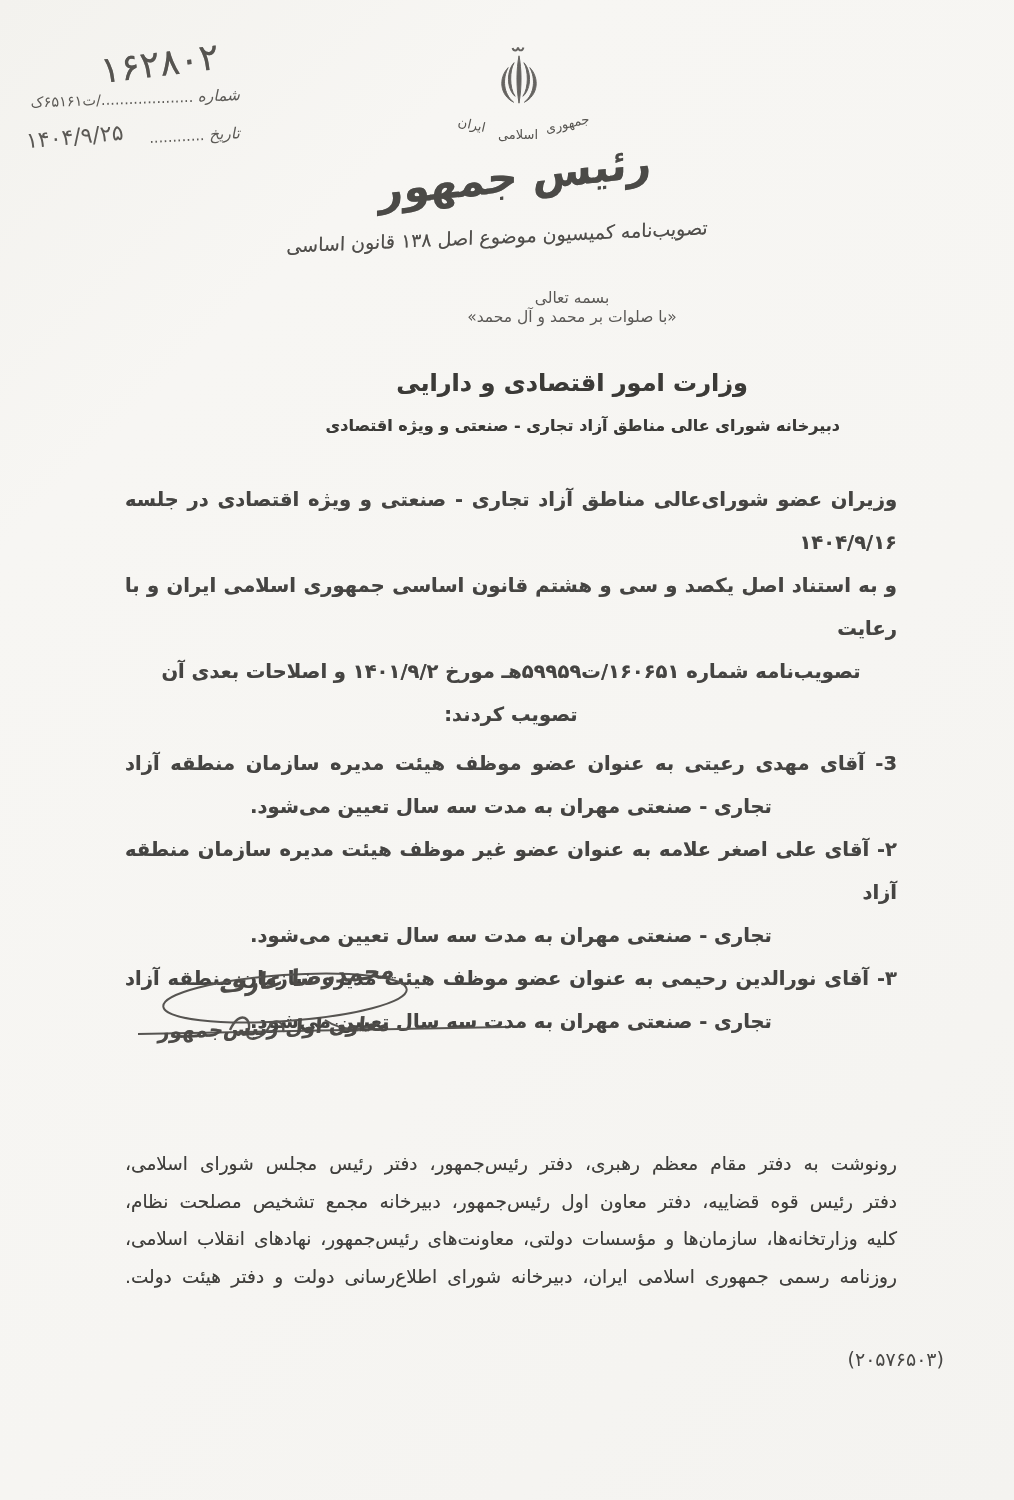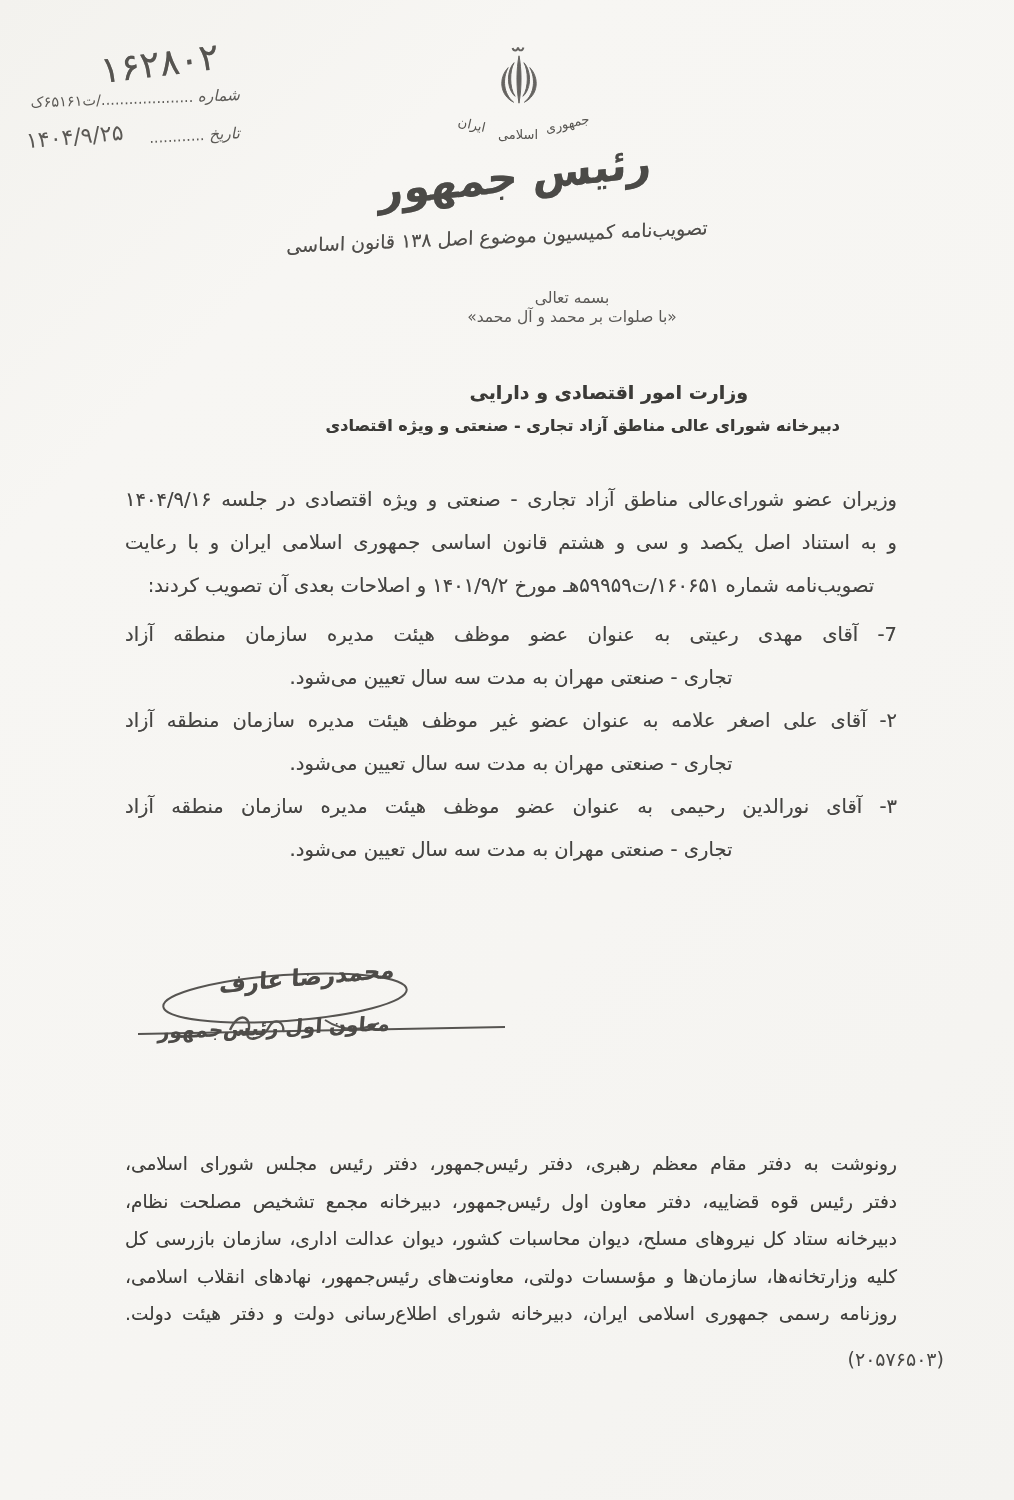--- a/index.html
+++ b/index.html
@@ -29,25 +29,25 @@
   .arc-m{top:127px;left:498px;}
   .arc-l{top:117px;left:458px;transform:rotate(13deg);}
   .president{top:148px;left:437px;width:215px;text-align:center;font-size:43px;font-weight:bold;
     color:#4b4a47;transform:rotate(-6deg) skewX(-6deg);white-space:nowrap;}
   .doc-type{top:224px;left:356px;width:352px;text-align:center;font-size:19px;color:#504e4b;
     transform:rotate(-2.5deg) skewX(-4deg);white-space:nowrap;}
   .bismillah{top:289px;left:422px;width:300px;text-align:center;font-size:15.5px;color:#5a5855;}
   .salawat{top:308px;left:422px;width:300px;text-align:center;font-size:15.5px;color:#5a5855;}
 
   
-  .recipient1{top:381px;right:266px;font-size:19px;font-weight:bold;color:#3b3a37;white-space:nowrap;}
+  .recipient1{top:369px;right:266px;font-size:24px;font-weight:bold;color:#3b3a37;white-space:nowrap;}
   .recipient2{top:416px;right:174px;font-size:16px;font-weight:bold;color:#3b3a37;white-space:nowrap;}
 
   
-  .body-block{top:478px;left:125px;right:117px;}
+  .body-block{top:478px;left:125px;right:117px;font-weight:bold;}
   .bline{line-height:43px;font-size:19.5px;color:#454442;}
   .just{text-align:justify;text-align-last:justify;text-justify:inter-word;}
   .rline{text-align:center;}
   .gap-top{margin-top:6px;}
   .indent{padding-right:26px;}
 
   
   .sig-svg{top:958px;left:130px;}
   .sig-name{top:964px;left:207px;width:200px;text-align:center;font-size:23px;font-weight:bold;
     color:#4d4b48;transform:rotate(-5deg) skewX(-8deg);white-space:nowrap;}
@@ -101,21 +101,21 @@
   <div class="abs salawat rtl">«با صلوات بر محمد و آل محمد»</div>
 
   <div class="abs recipient1 rtl soft">وزارت امور اقتصادی و دارایی</div>
   <div class="abs recipient2 rtl soft">دبیرخانه شورای عالی مناطق آزاد تجاری - صنعتی و ویژه اقتصادی</div>
 
   <div class="abs body-block rtl">
     <div class="bline just soft">وزیران عضو شورای‌عالی مناطق آزاد تجاری - صنعتی و ویژه اقتصادی در جلسه ۱۴۰۴/۹/۱۶</div>
     <div class="bline just soft">و به استناد اصل یکصد و سی و هشتم قانون اساسی جمهوری اسلامی ایران و با رعایت</div>
     <div class="bline rline soft">تصویب‌نامه شماره ۱۶۰۶۵۱/ت۵۹۹۵۹هـ مورخ ۱۴۰۱/۹/۲ و اصلاحات بعدی آن تصویب کردند:</div>
 
-    <div class="bline just gap-top soft">7- آقای مهدی رعیتی به عنوان عضو موظف هیئت مدیره سازمان منطقه آزاد</div>
+    <div class="bline just gap-top soft">3- آقای مهدی رعیتی به عنوان عضو موظف هیئت مدیره سازمان منطقه آزاد</div>
     <div class="bline rline soft">تجاری - صنعتی مهران به مدت سه سال تعیین می‌شود.</div>
 
     <div class="bline just soft">۲- آقای علی اصغر علامه به عنوان عضو غیر موظف هیئت مدیره سازمان منطقه آزاد</div>
     <div class="bline rline soft">تجاری - صنعتی مهران به مدت سه سال تعیین می‌شود.</div>
 
     <div class="bline just soft">۳- آقای نورالدین رحیمی به عنوان عضو موظف هیئت مدیره سازمان منطقه آزاد</div>
     <div class="bline rline soft">تجاری - صنعتی مهران به مدت سه سال تعیین می‌شود.</div>
 
   </div>
 
@@ -126,20 +126,19 @@
       <path d="M8,76 L 375,69"></path>
       <path d="M100,72 c 10,-22 23,-11 18,2 c -4,11 15,8 21,-5 c 6,-11 16,-4 14,5" stroke-width="2.4"></path>
     </g>
   </svg>
   <div class="abs sig-name rtl soft">محمدرضا عارف</div>
   <div class="abs sig-title rtl soft">معاون اول رئیس‌جمهور</div>
 
   <div class="abs cc-block rtl">
     <div class="ccline just soft">رونوشت به دفتر مقام معظم رهبری، دفتر رئیس‌جمهور، دفتر رئیس مجلس شورای اسلامی،</div>
     <div class="ccline just soft">دفتر رئیس قوه قضاییه، دفتر معاون اول رئیس‌جمهور، دبیرخانه مجمع تشخیص مصلحت نظام،</div>
-    <div class="ccline just soft">دبیرخانه ستاد کل نیروهای مسلح، دیوان محاسبات کشور، دیوان عدالت اداری، سازمان بازرسی کل</div>
     <div class="ccline just soft">کلیه وزارتخانه‌ها، سازمان‌ها و مؤسسات دولتی، معاونت‌های رئیس‌جمهور، نهادهای انقلاب اسلامی،</div>
     <div class="ccline just soft">روزنامه رسمی جمهوری اسلامی ایران، دبیرخانه شورای اطلاع‌رسانی دولت و دفتر هیئت دولت.</div>
   </div>
 
   <div class="abs ref-number rtl">(۲۰۵۷۶۵۰۳)</div>
 
 </div>
 
 </body></html>

